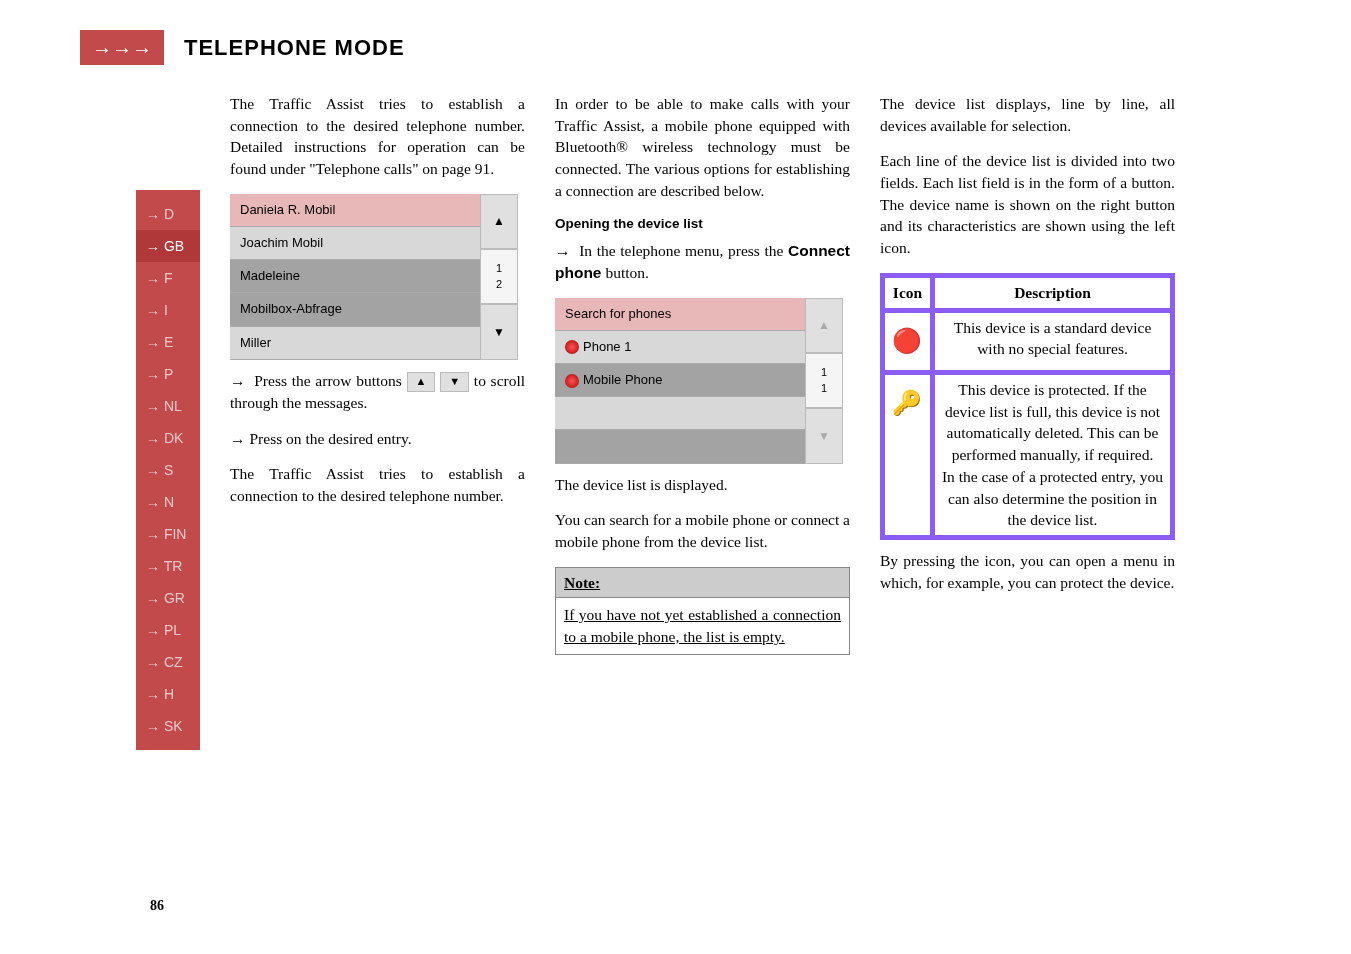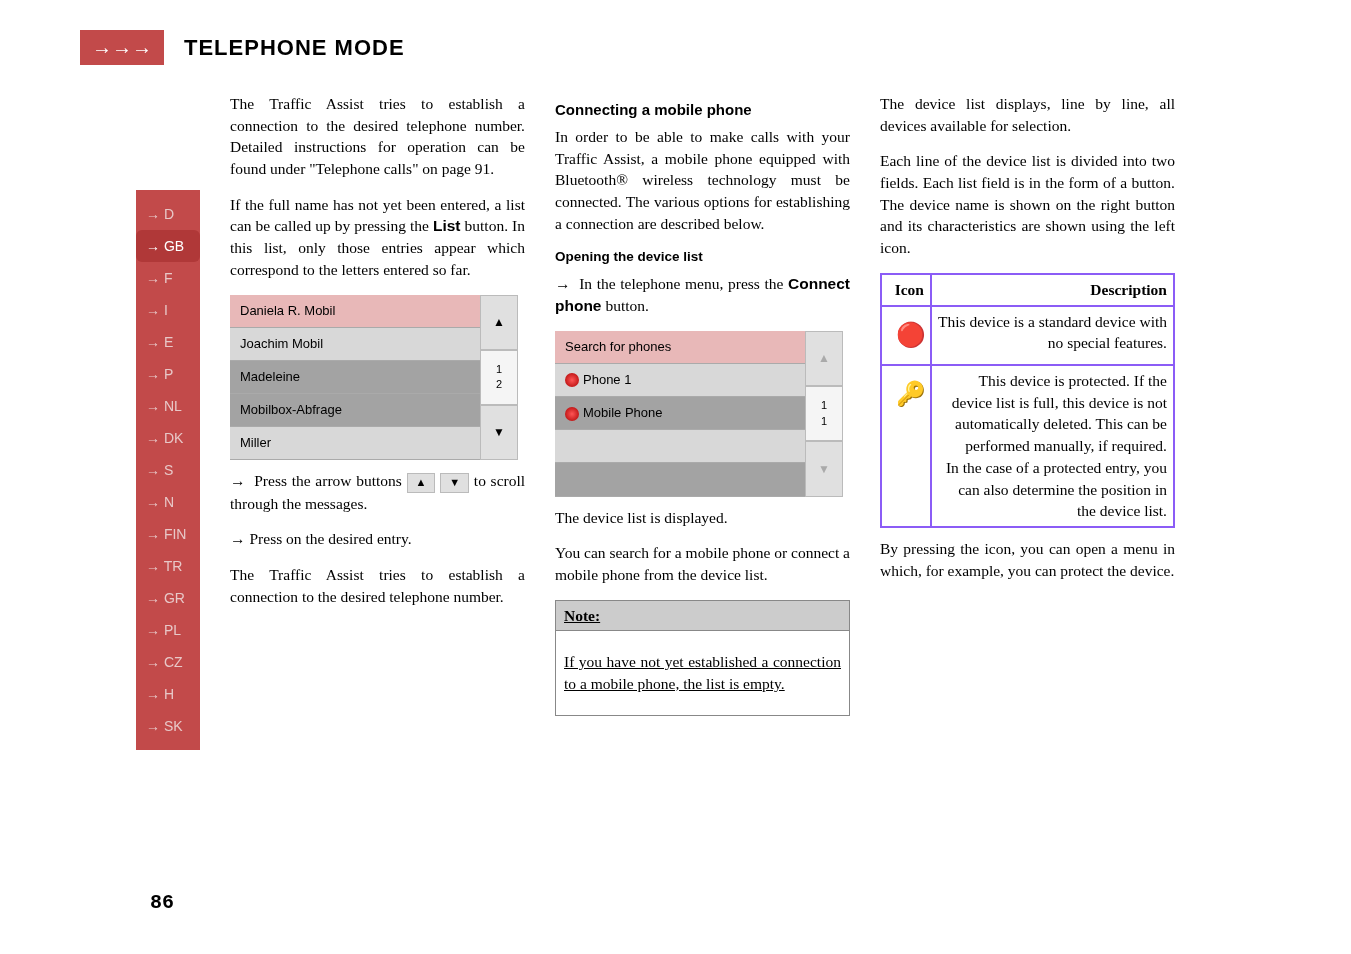--- a/index.html
+++ b/index.html
@@ -40,21 +40,20 @@
     }
     .sidebar-item {
       font-family: Arial, sans-serif;
       font-size: 14px;
       padding: 8px 10px;
       color: #e8c8c8;
     }
     .sidebar-item.active {
       color: #fff;
       background: #b03838;
-      border-radius: 6px;
     }
     .content {
       margin-left: 150px;
       display: flex;
       gap: 30px;
       padding-top: 8px;
     }
     .col {
       width: 295px;
       font-size: 15.5px;
@@ -124,33 +123,33 @@
       margin-top: 10px;
       text-decoration: underline;
     }
     .note-header {
       background: #ccc;
       padding: 4px 8px;
       font-weight: bold;
       border-bottom: 1px solid #888;
     }
     .note-body {
-      padding: 20px 8px;
+      padding: 6px 8px;
     }
     .icon-table {
       border: 1px solid #333;
       border-collapse: collapse;
       width: 100%;
       margin-bottom: 10px;
     }
     .icon-table th, .icon-table td {
-      border: 2px solid #8b5cf6;
+      border: 5px solid #8b5cf6;
       padding: 4px 6px;
       vertical-align: top;
-      text-align: right;
+      text-align: center;
     }
     .icon-table th {
       font-weight: bold;
     }
     .icon-cell {
       width: 50px;
       text-align: center;
       font-size: 24px;
       padding: 12px 4px !important;
     }
@@ -160,23 +159,23 @@
       height: 14px;
       border-radius: 50%;
       vertical-align: middle;
       margin-right: 4px;
     }
     .bt-red { background: radial-gradient(circle, #f55, #a00); }
     .page-num {
       position: absolute;
       left: 150px;
       bottom: 40px;
-      font-family: Liberation Mono, monospace;
-      font-weight: bold;
-      font-size: 20px;
+      font-family: Liberation Serif, serif;
+      font-weight: bold;
+      font-size: 14px;
     }
   </style>
 </head>
 <body>
 
 <div class="header">
   <div class="arrows-box">→→→</div>
   <div class="title">TELEPHONE MODE</div>
 </div>
 
@@ -197,23 +196,20 @@
   <div class="sidebar-item">→ PL</div>
   <div class="sidebar-item">→ CZ</div>
   <div class="sidebar-item">→ H</div>
   <div class="sidebar-item">→ SK</div>
 </div>
 
 <div class="content">
 
   <div class="col">
     <p>The Traffic Assist tries to establish a connection to the desired telephone number. Detailed instructions for operation can be found under "Telephone calls" on page 91.</p>
-    <p>
-      <span>If the full name has not yet been entered, a list can be called up by pressing the </span><span class="bold-sans">List</span><span> button. In this list, only those entries appear which correspond to the letters entered so far.</span>
-    </p>
 
     <div class="list-ui">
       <div class="list-ui-main">
         <div class="list-ui-row hl">Daniela R. Mobil</div>
         <div class="list-ui-row alt">Joachim Mobil</div>
         <div class="list-ui-row nrm">Madeleine</div>
         <div class="list-ui-row nrm">Mobilbox-Abfrage</div>
         <div class="list-ui-row alt">Miller</div>
       </div>
       <div class="list-ui-side">
@@ -228,21 +224,20 @@
       <span>Press the arrow buttons </span>
       <span class="arrow-btn-inline">▲</span>
       <span class="arrow-btn-inline">▼</span>
       <span> to scroll through the messages.</span>
     </p>
     <p class="arrow-bullet">Press on the desired entry.</p>
     <p>The Traffic Assist tries to establish a connection to the desired telephone number.</p>
   </div>
 
   <div class="col">
-    <div class="subheading">Connecting a mobile phone</div>
     <p>In order to be able to make calls with your Traffic Assist, a mobile phone equipped with Bluetooth® wireless technology must be connected. The various options for establishing a connection are described below.</p>
 
     <div class="smallheading">Opening the device list</div>
     <p class="arrow-bullet">
       <span>In the telephone menu, press the </span><span class="bold-sans">Connect phone</span><span> button.</span>
     </p>
 
     <div class="list-ui">
       <div class="list-ui-main">
         <div class="list-ui-row hl">Search for phones</div>

